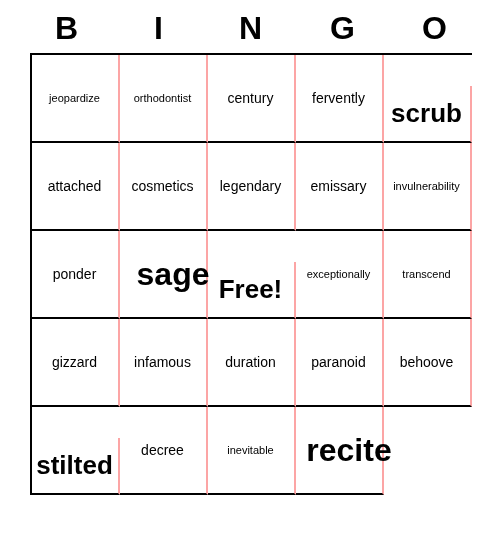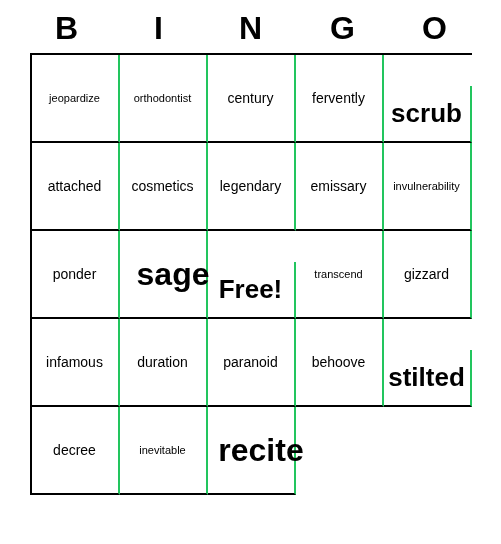--- a/index.html
+++ b/index.html
@@ -36,21 +36,21 @@
 
     .bingo-grid {
       display: grid;
       grid-template-columns: repeat(5, 88px);
       grid-template-rows: repeat(5, 88px);
       border-left: 2px solid #000;
       border-top: 2px solid #000;
     }
 
     .bingo-cell {
-      border-right: 2px solid #22c55e;
+      border-right: 2px solid #fca5a5;
       border-bottom: 2px solid #000;
       display: flex;
       align-items: center;
       justify-content: center;
       text-align: center;
       padding: 4px;
       font-family: Arial, sans-serif;
     }
 
     .cell-small {
@@ -91,20 +91,21 @@
     <div class="bingo-cell cell-medium">fervently</div>
     <div class="bingo-cell cell-large">scrub</div>
     <div class="bingo-cell cell-medium">attached</div>
     <div class="bingo-cell cell-medium">cosmetics</div>
     <div class="bingo-cell cell-medium">legendary</div>
     <div class="bingo-cell cell-medium">emissary</div>
     <div class="bingo-cell cell-small">invulnerability</div>
     <div class="bingo-cell cell-medium">ponder</div>
     <div class="bingo-cell cell-xlarge">sage</div>
     <div class="bingo-cell cell-large">Free!</div>
+    <div class="bingo-cell cell-small">exceptionally</div>
     <div class="bingo-cell cell-small">transcend</div>
     <div class="bingo-cell cell-medium">gizzard</div>
     <div class="bingo-cell cell-medium">infamous</div>
     <div class="bingo-cell cell-medium">duration</div>
     <div class="bingo-cell cell-medium">paranoid</div>
     <div class="bingo-cell cell-medium">behoove</div>
     <div class="bingo-cell cell-large">stilted</div>
     <div class="bingo-cell cell-medium">decree</div>
     <div class="bingo-cell cell-small">inevitable</div>
     <div class="bingo-cell cell-xlarge">recite</div>

